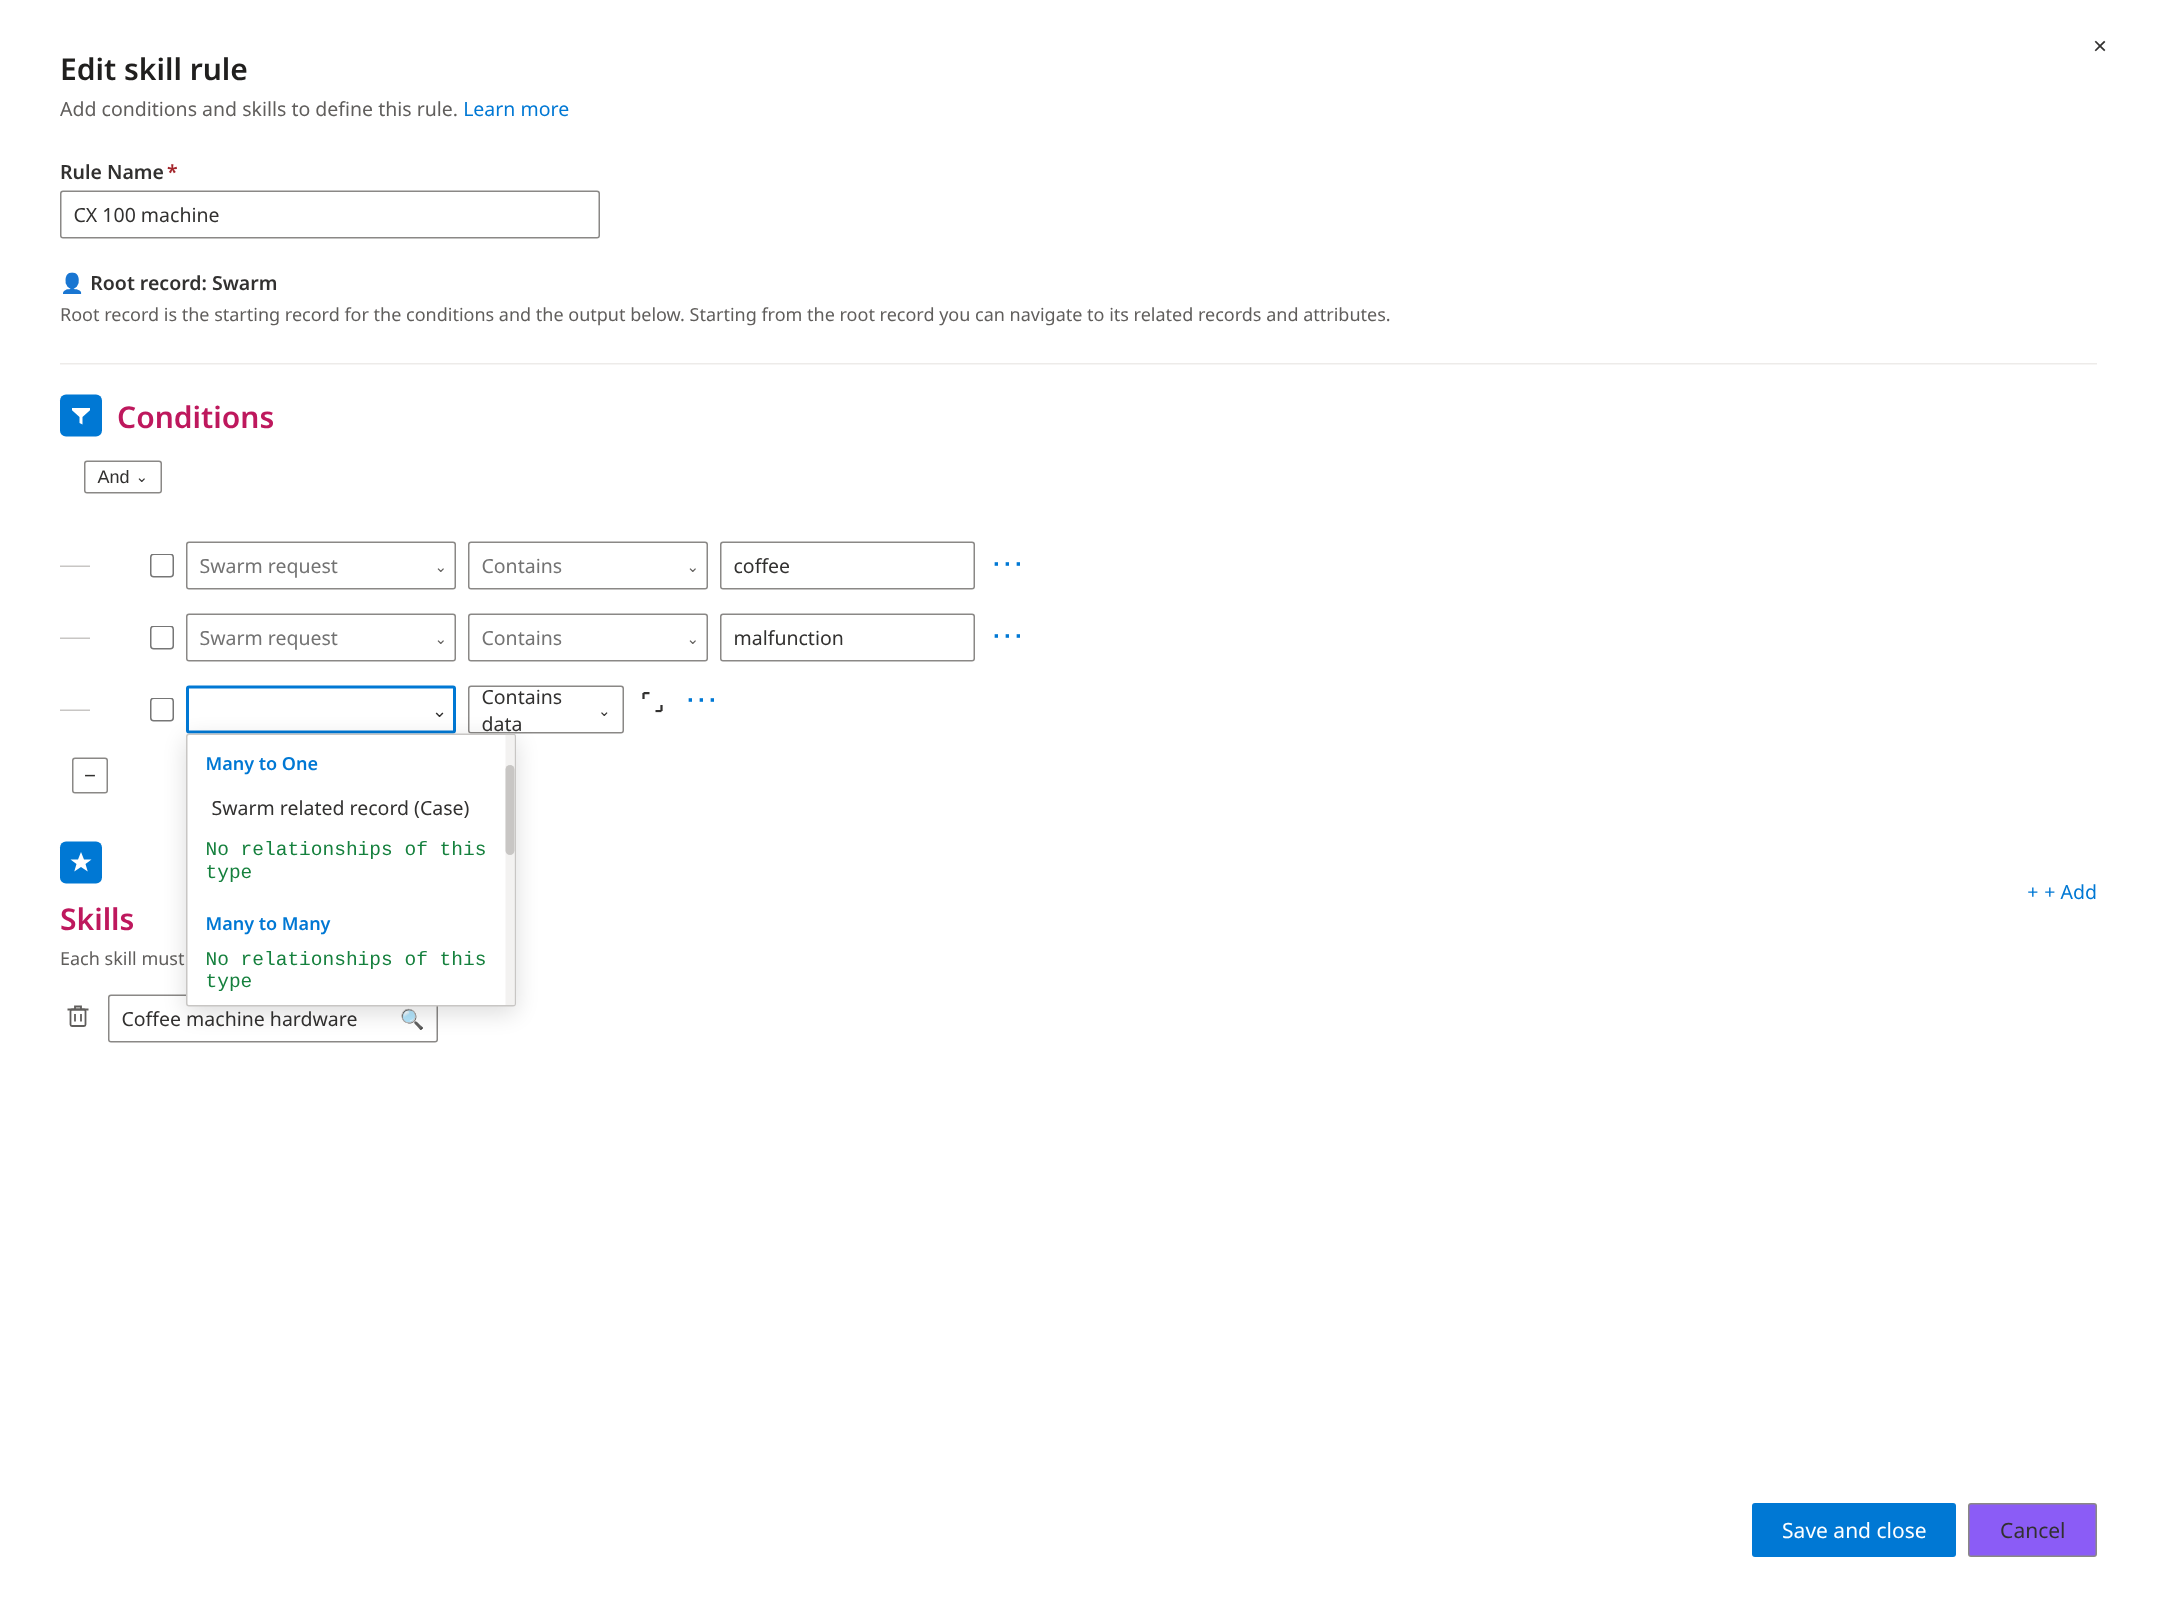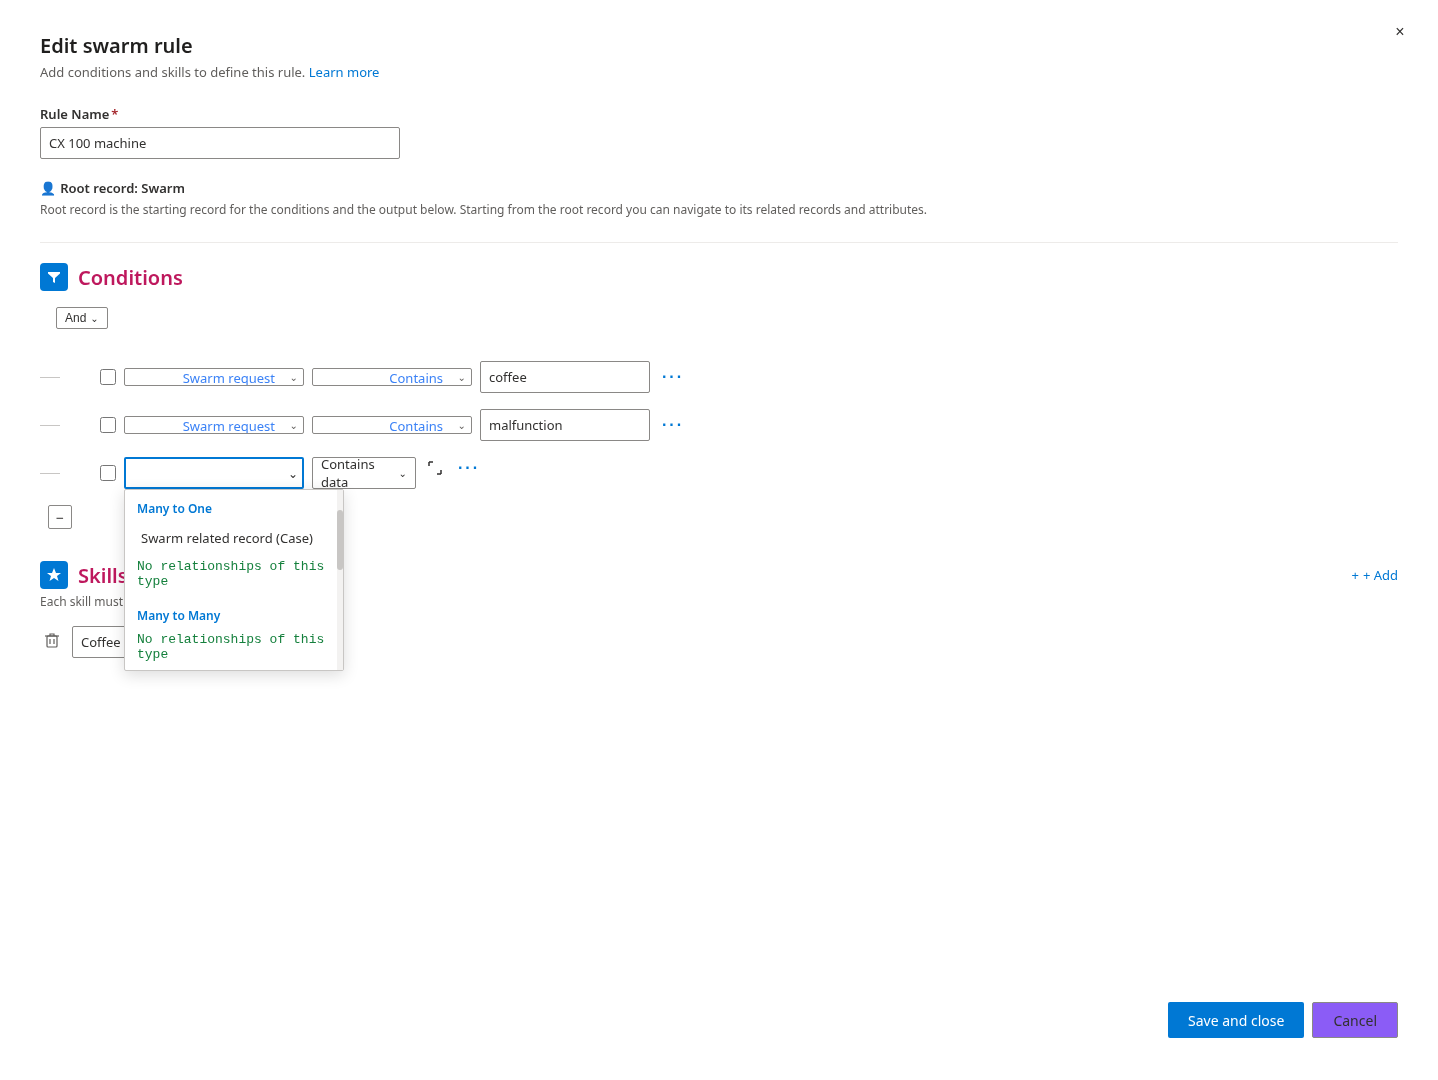--- a/index.html
+++ b/index.html
@@ -193,32 +193,31 @@
       color: #323130;
     }
 
     .select-wrapper {
       position: relative;
       display: inline-flex;
       align-items: center;
     }
 
     .select-dropdown {
-      height: 18px;
+      height: 32px;
       border: 1px solid #8a8886;
       border-radius: 2px;
       padding: 0 28px 0 8px;
       font-size: 13px;
       font-family: inherit;
-      color: #3b82f6;
+      color: #737373;
       background: #fff;
       appearance: none;
       cursor: pointer;
       outline: none;
-      text-align: right;
     }
 
     .chevron-down {
       position: absolute;
       right: 6px;
       pointer-events: none;
       font-size: 10px;
       color: #605e5c;
     }
 
@@ -429,21 +428,21 @@
   </style>
 </head>
 <body>
 
 <div class="modal-container">
 
   
   <button class="close-btn">×</button>
 
   
-  <div class="page-title">Edit swarm rule</div>
+  <div class="page-title">Edit skill rule</div>
   <div class="subtitle">
     <span>Add conditions and skills to define this rule.</span>
     <a href="#">Learn more</a>
   </div>
 
   
   <div class="field-label">
     <span>Rule Name</span><span class="required-star">*</span>
   </div>
   <input type="text" class="text-input" value="CX 100 machine" style="">
@@ -559,21 +558,21 @@
         <div style="display:inline-flex; align-items:center; justify-content:center; width:24px; height:24px; border:1px solid #8a8886; border-radius:2px; background:#fff; cursor:pointer;">
           <span style="font-size:14px; color:#323130;">−</span>
         </div>
       </div>
     </div>
   </div>
 
   
   <div class="skills-section">
     <div class="skills-header">
-      <div style="display:flex; align-items:flex-end; gap:10px;">
+      <div style="display:flex; align-items:flex-start; gap:10px;flex-direction:column;">
         <div class="section-icon">
           <svg width="16" height="16" viewBox="0 0 16 16" fill="white">
             <path d="M8 1l2 5h5l-4 3 1.5 5L8 11l-4.5 3L5 9 1 6h5z"></path>
           </svg>
         </div>
         <div class="section-title">Skills</div>
       </div>
       <button class="add-btn">
         <span>+</span>
         <span>+ Add</span>

